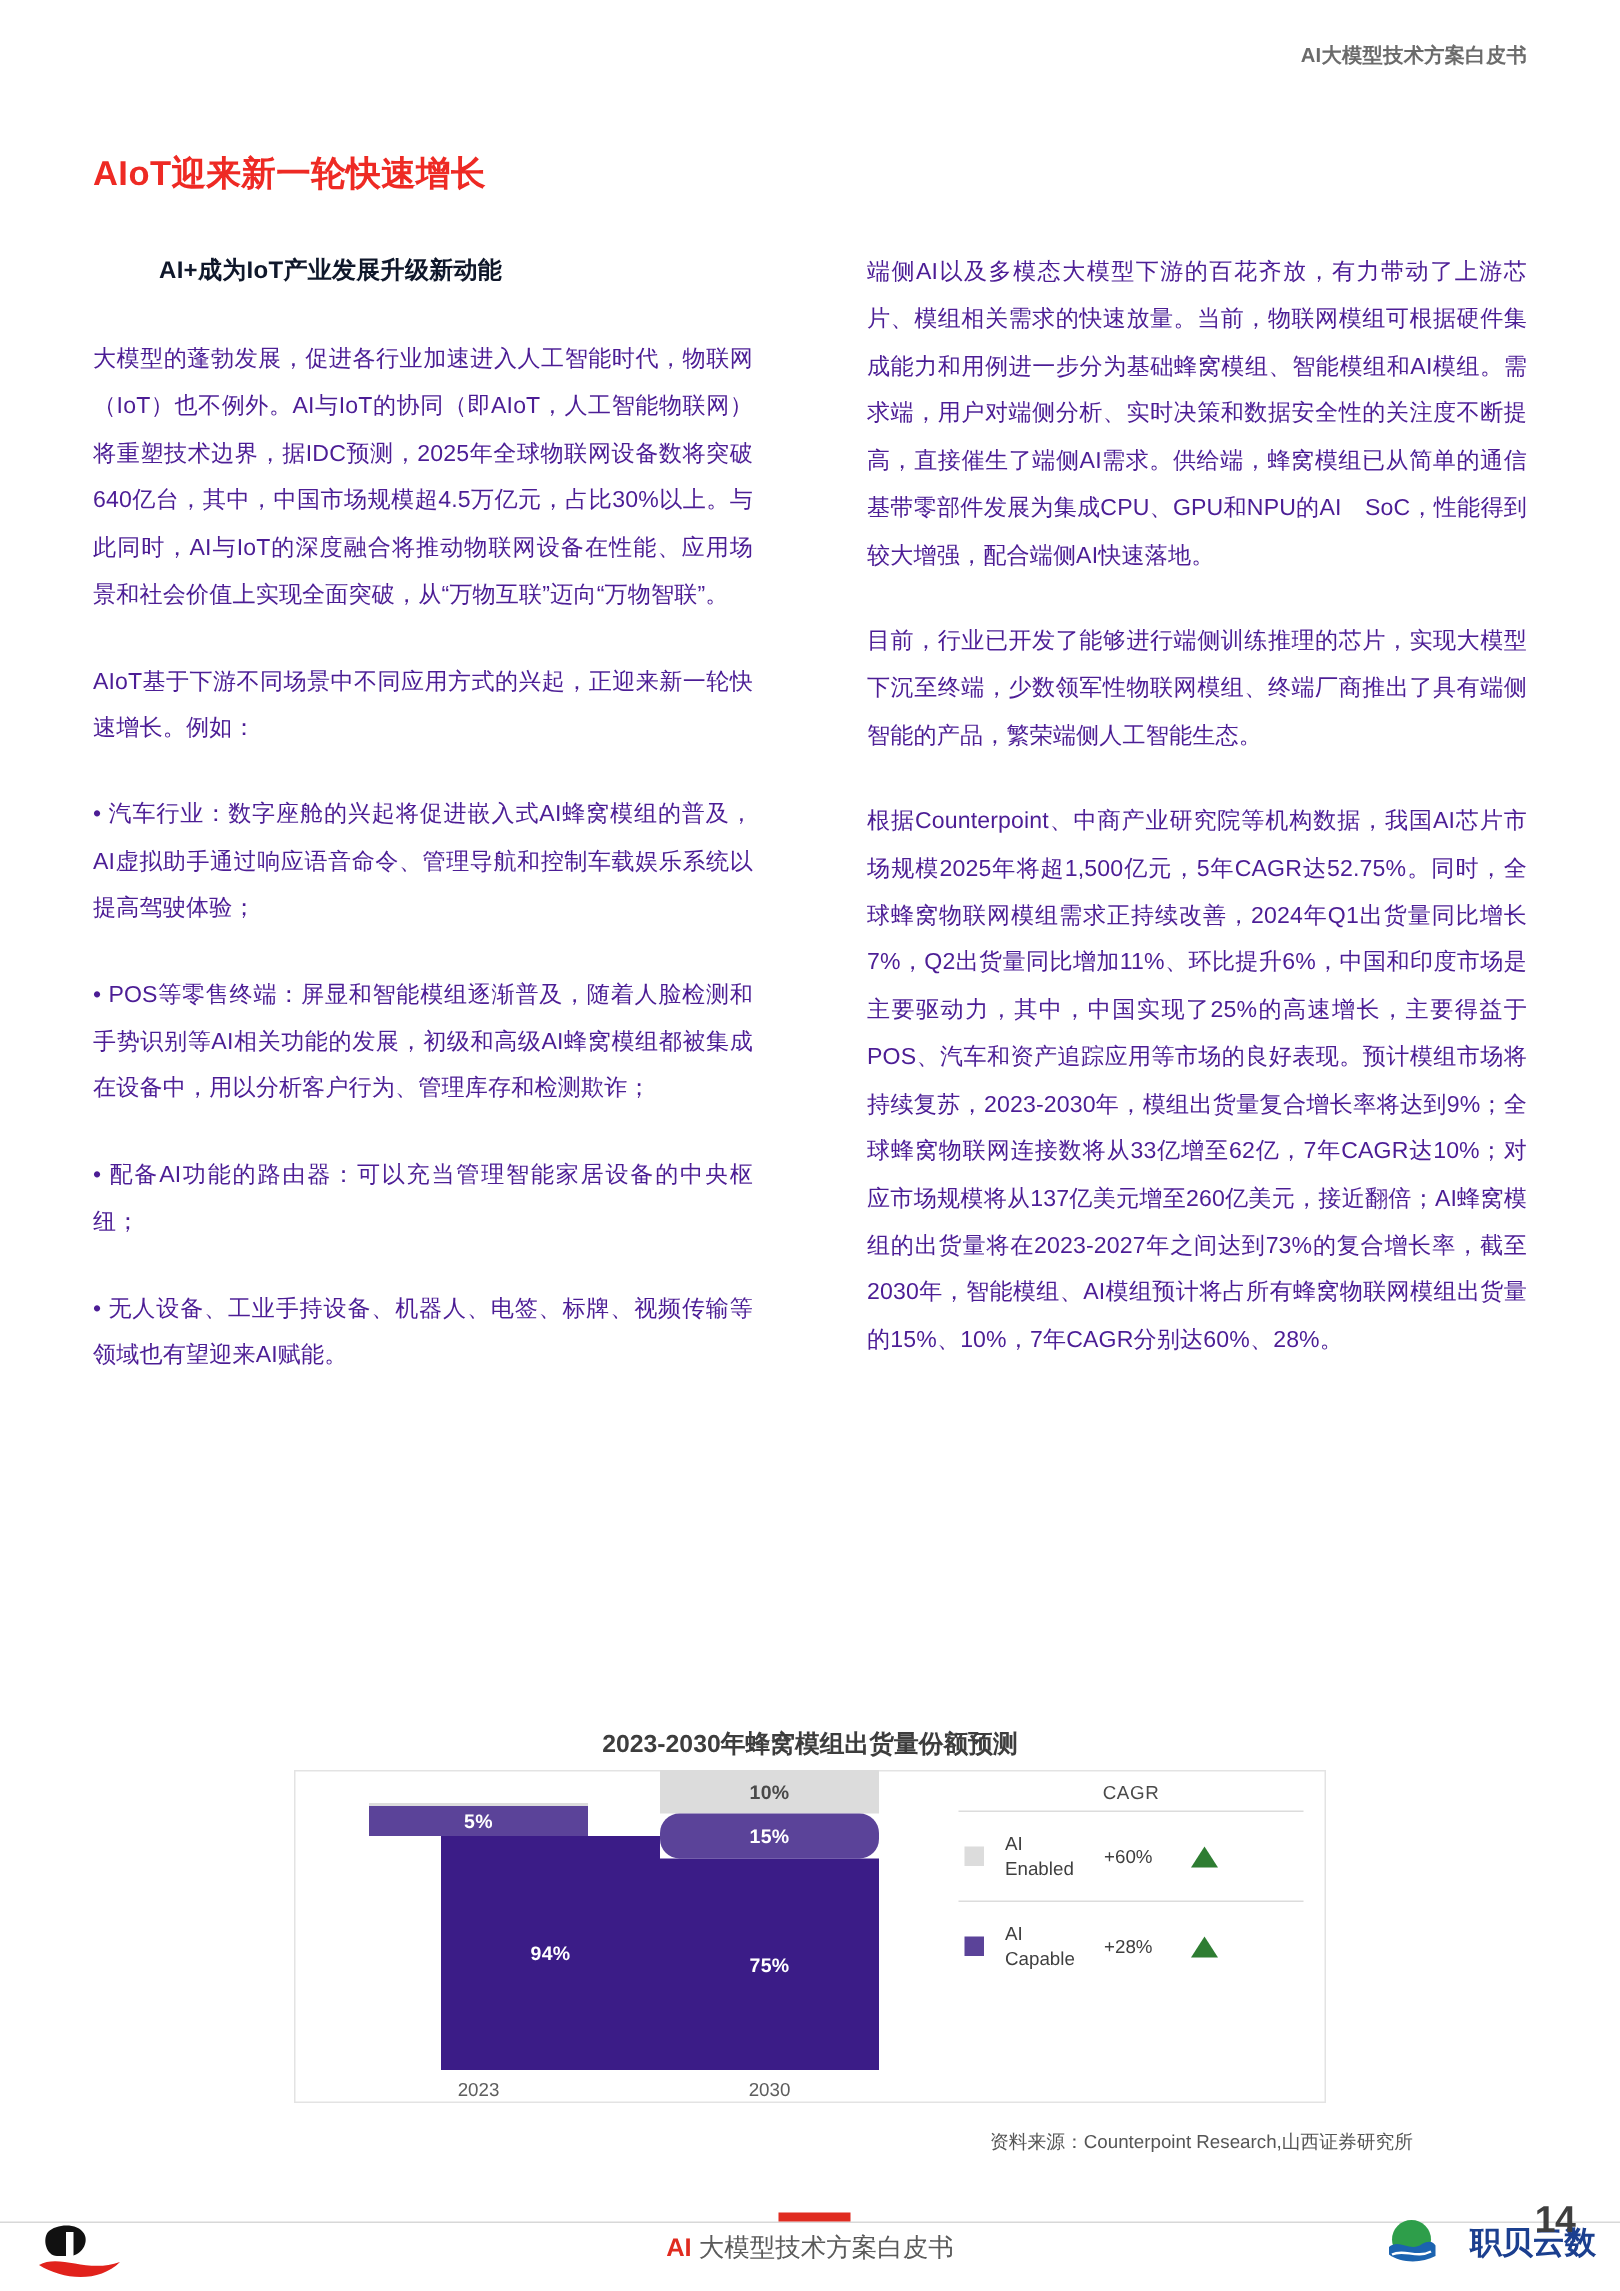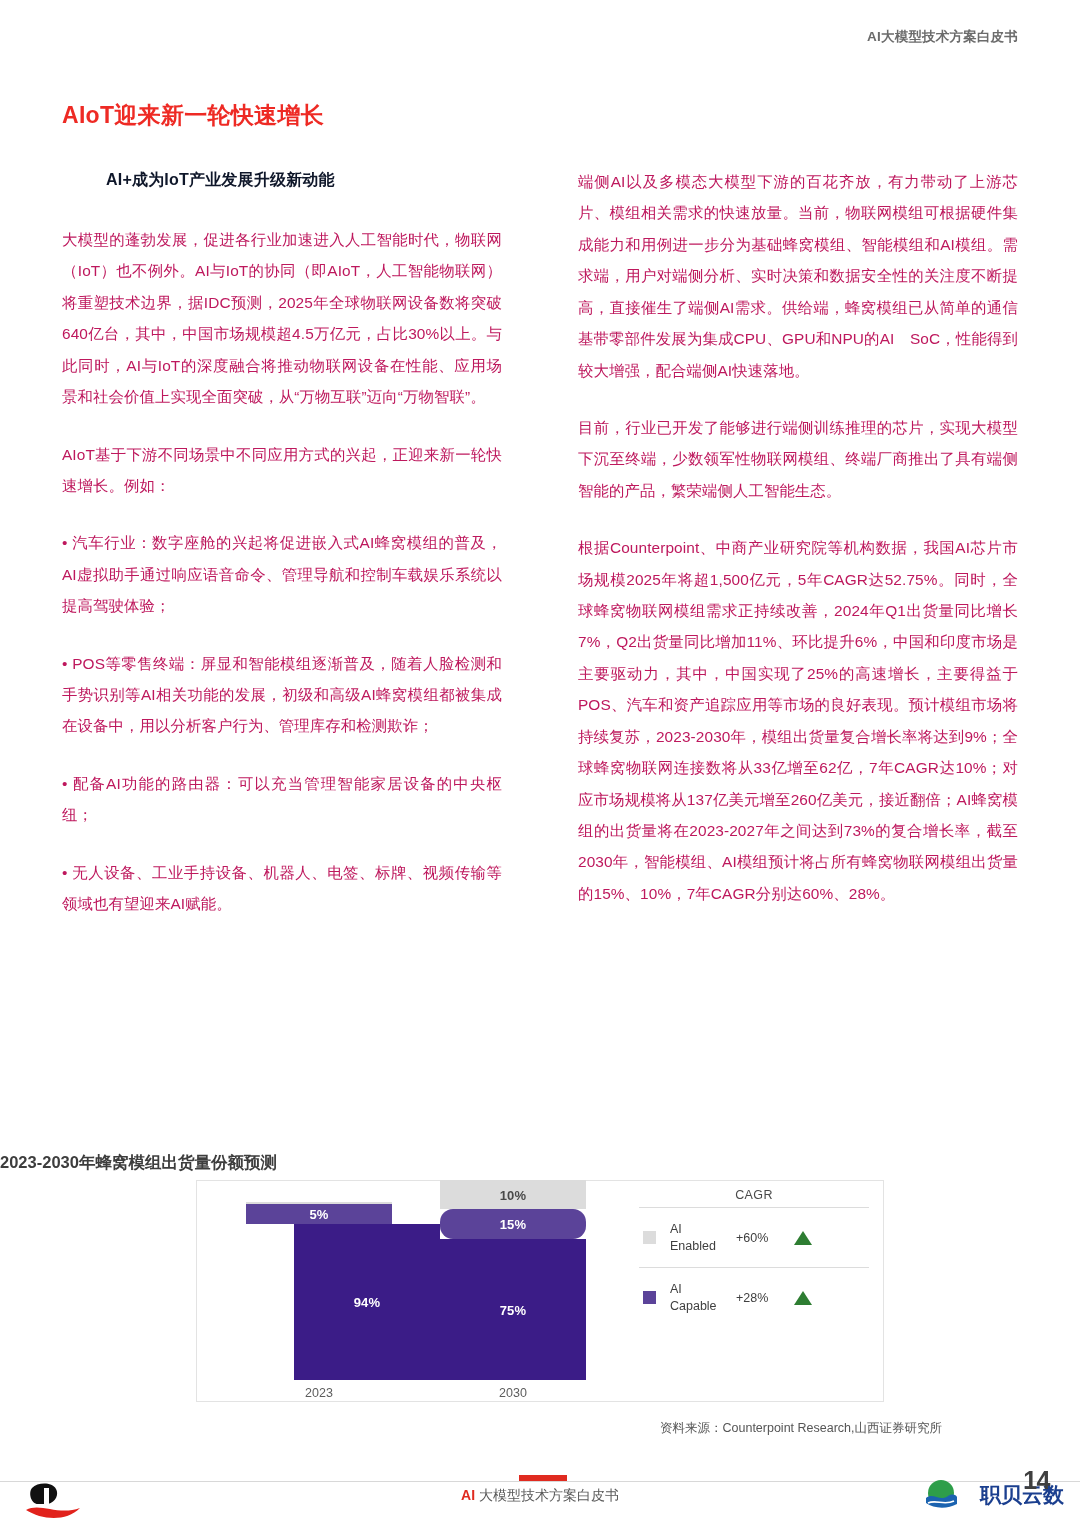--- a/index.html
+++ b/index.html
@@ -34,31 +34,31 @@
   }
 
   
   .col{position:absolute;width:440px;}
   .col.left{left:62px;top:224px;}
   .col.right{left:578px;top:166px;}
   .col p{
     margin:0 0 26px 0;
     font-size:15.4px;
     line-height:2.04;
-    color:#be185d;
+    color:#4c1d95;
     text-align:justify;
     text-justify:inter-character;
     letter-spacing:.1px;
   }
   .col p.bullet{ text-indent:0; }
 
   
   .chart-title{
     position:absolute;left:0;right:0;top:1152px;
-    text-align:left;
+    text-align:center;
     font-size:16.5px;font-weight:bold;color:#3d3d3d;
   }
   .chart-box{
     position:absolute;left:196px;top:1180px;
     width:688px;height:222px;
     border:1px solid #e3e3e3;
     background:#fff;
     box-sizing:border-box;
   }
   .plot{position:absolute;left:196px;top:1180px;width:688px;height:222px;}
@@ -133,21 +133,21 @@
   .foot-rule{
     position:absolute;left:0;right:0;top:1481px;
     height:1px;background:#d8d8d8;
   }
   .foot-tick{
     position:absolute;left:519px;top:1475px;
     width:48px;height:6px;background:#e02b20;
   }
   .foot-title{
     position:absolute;left:0;right:0;top:1487px;
-    text-align:center;font-size:14px;color:#5a5a5a;
+    text-align:center;font-size:17px;color:#5a5a5a;
   }
   .foot-title .ai{color:#e02b20;font-weight:bold;}
   .logo-left{
     position:absolute;left:18px;top:1480px;width:74px;height:44px;
   }
   .logo-right{
     position:absolute;right:16px;top:1478px;
     display:flex;align-items:center;gap:4px;
   }
   .logo-right .mark{width:34px;height:34px;flex:0 0 34px;}

